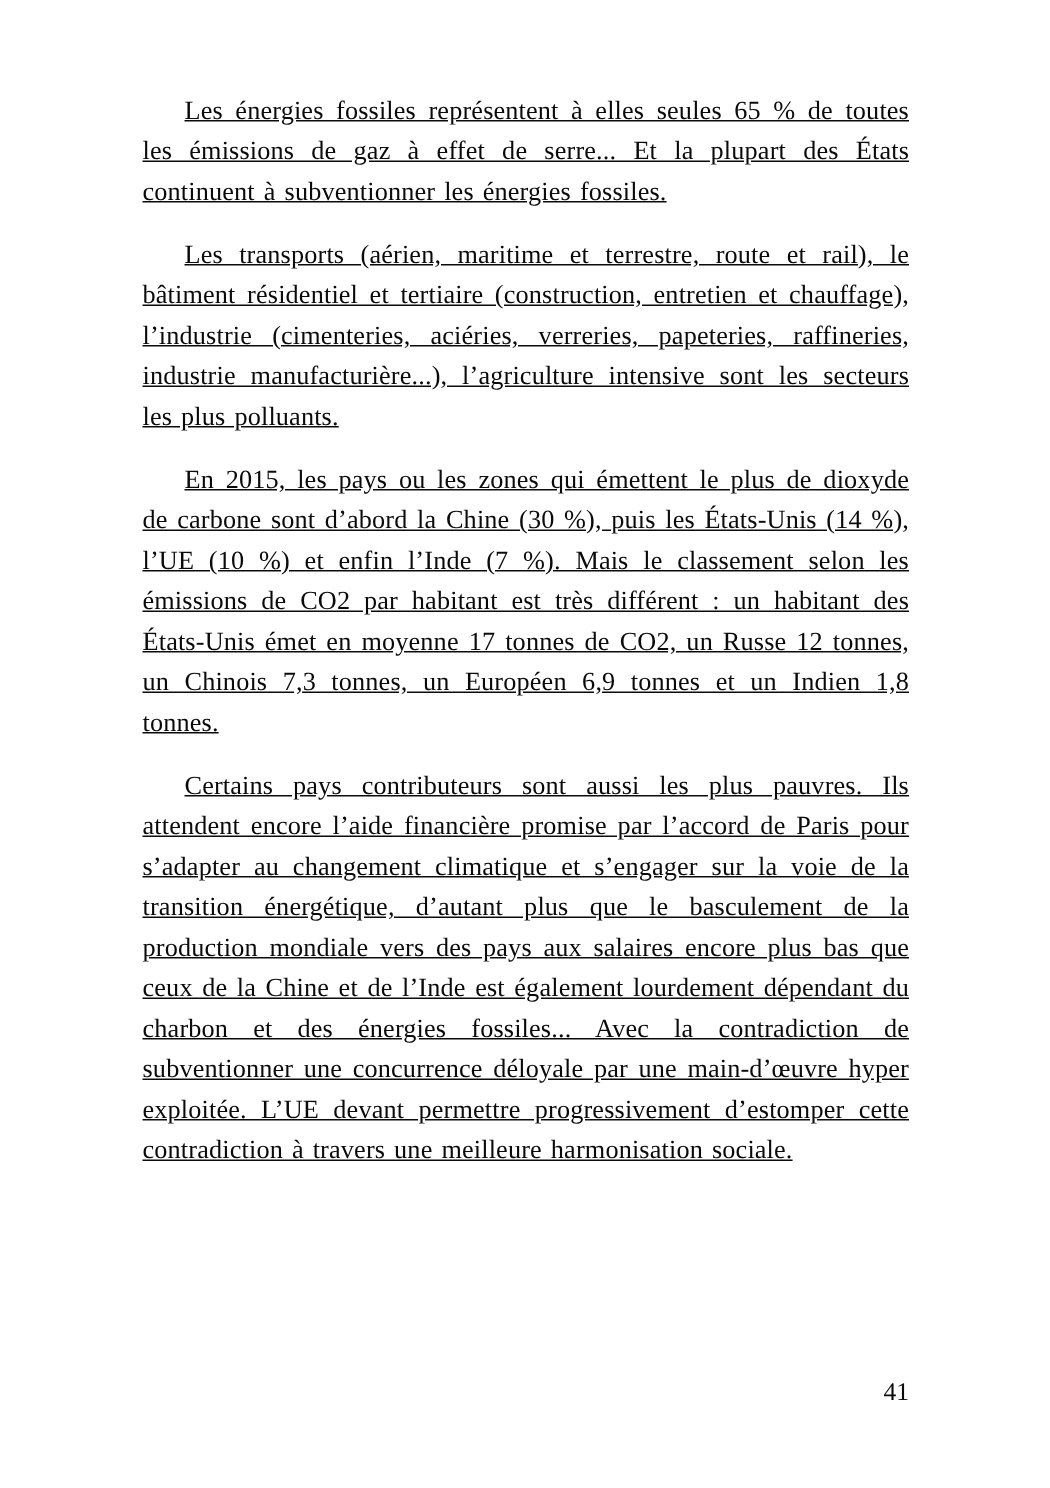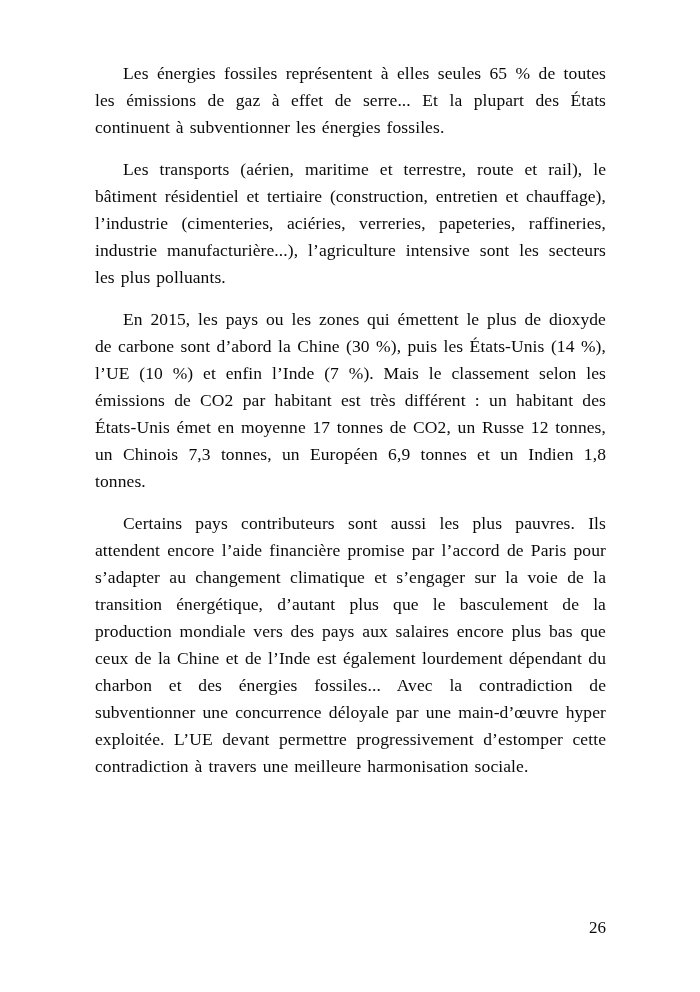--- a/index.html
+++ b/index.html
@@ -22,20 +22,21 @@
     width: 100%;
   }
   .para {
     margin: 0 0 15px 0;
     font-size: 17.5px;
     line-height: 27px;
     text-align: justify;
     text-indent: 28px;
     word-spacing: 1.5px;
     letter-spacing: 0.1px;
+    text-decoration: underline;
   }
   .para:last-child {
     margin-bottom: 0;
   }
   .page-number {
     position: absolute;
     right: 94px;
     bottom: 56px;
     font-size: 17px;
     line-height: 1;
@@ -45,14 +46,14 @@
 </head>
 <body>
 
 <div class="book-page">
   <div class="text-block">
     <p class="para">Les énergies fossiles représentent à elles seules 65&nbsp;% de toutes les émissions de gaz à effet de serre... Et la plupart des États continuent à subventionner les énergies fossiles.</p>
     <p class="para">Les transports (aérien, maritime et terrestre, route et rail), le bâtiment résidentiel et tertiaire (construction, entretien et chauffage), l’industrie (cimenteries, aciéries, verreries, papeteries, raffineries, industrie manufacturière...), l’agriculture intensive sont les secteurs les plus polluants.</p>
     <p class="para">En 2015, les pays ou les zones qui émettent le plus de dioxyde de carbone sont d’abord la Chine (30&nbsp;%), puis les États-Unis (14&nbsp;%), l’UE (10&nbsp;%) et enfin l’Inde (7&nbsp;%). Mais le classement selon les émissions de CO2 par habitant est très différent&nbsp;: un habitant des États-Unis émet en moyenne 17 tonnes de CO2, un Russe 12 tonnes, un Chinois 7,3 tonnes, un Européen 6,9 tonnes et un Indien 1,8 tonnes.</p>
     <p class="para">Certains pays contributeurs sont aussi les plus pauvres. Ils attendent encore l’aide financière promise par l’accord de Paris pour s’adapter au changement climatique et s’engager sur la voie de la transition énergétique, d’autant plus que le basculement de la production mondiale vers des pays aux salaires encore plus bas que ceux de la Chine et de l’Inde est également lourdement dépendant du charbon et des énergies fossiles... Avec la contradiction de subventionner une concurrence déloyale par une main-d’œuvre hyper exploitée. L’UE devant permettre progressivement d’estomper cette contradiction à travers une meilleure harmonisation sociale.</p>
   </div>
-  <div class="page-number">26</div>
+  <div class="page-number">41</div>
 </div>
 
 </body></html>

